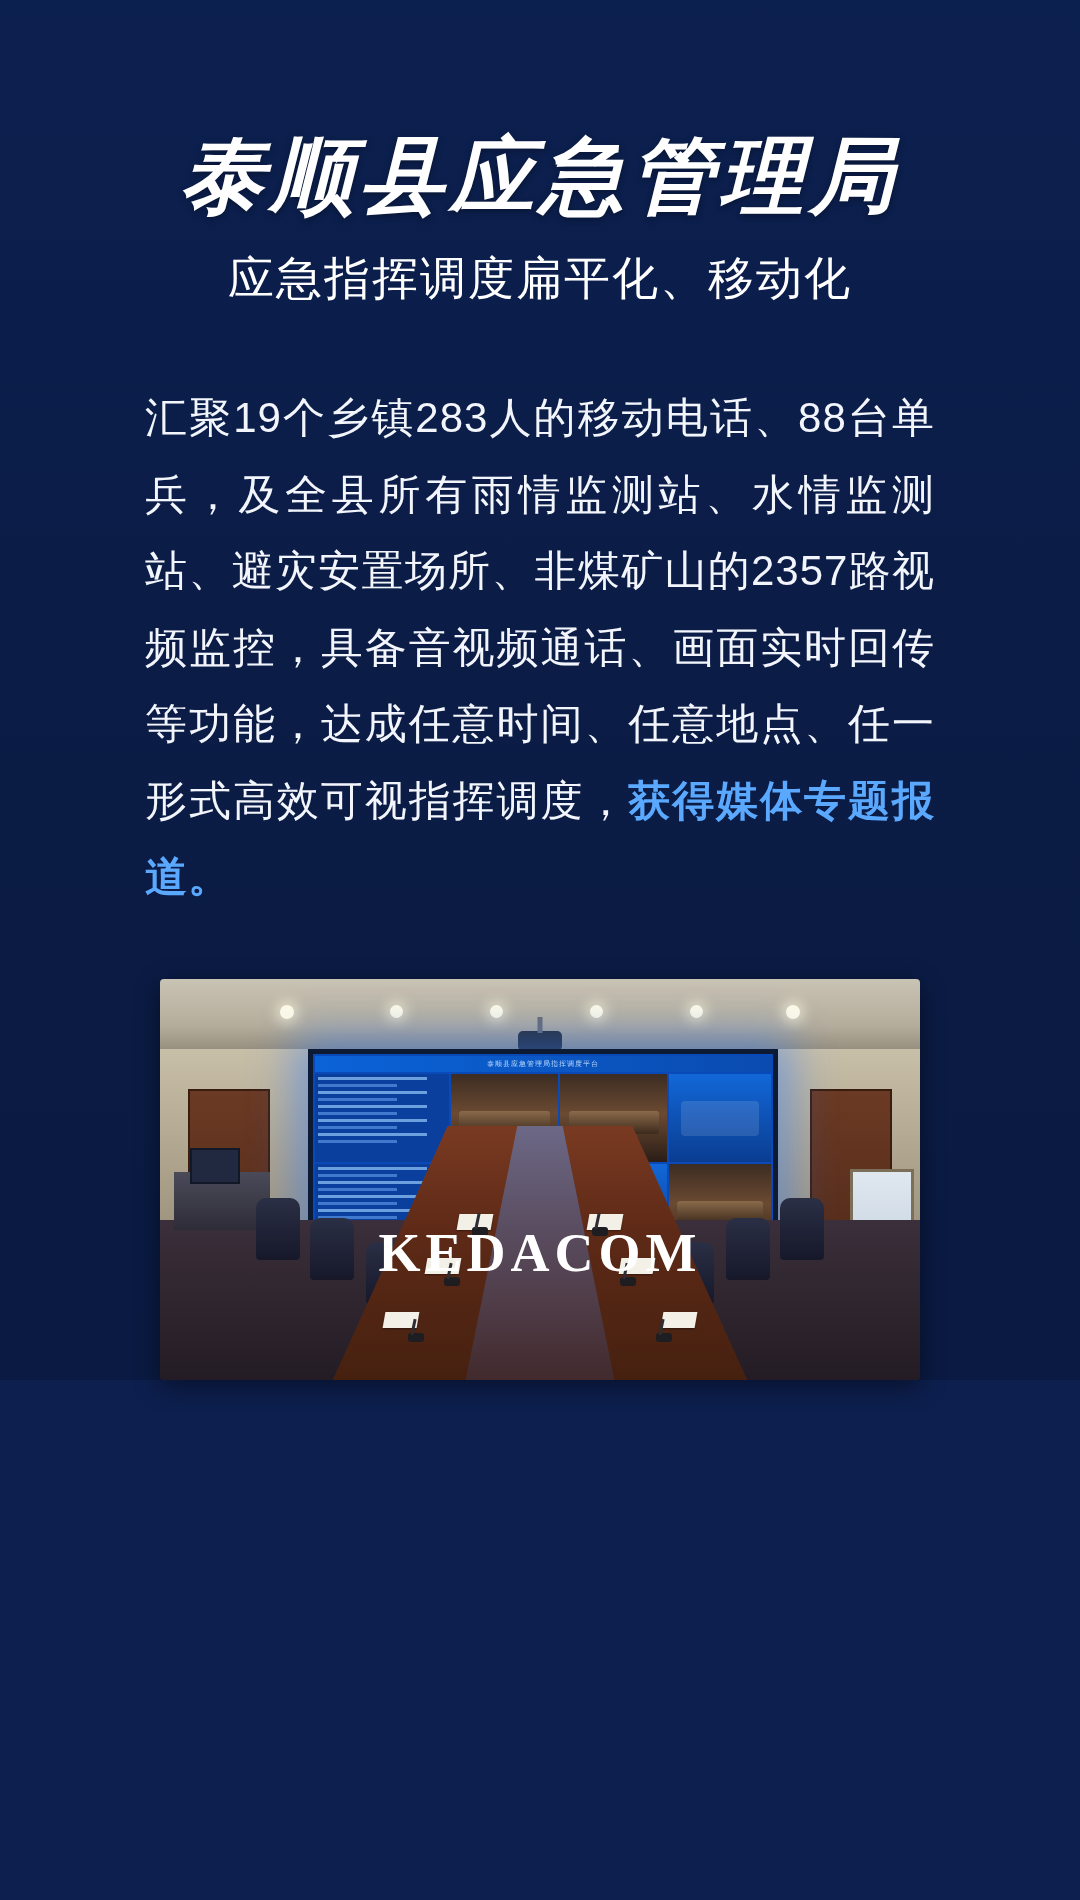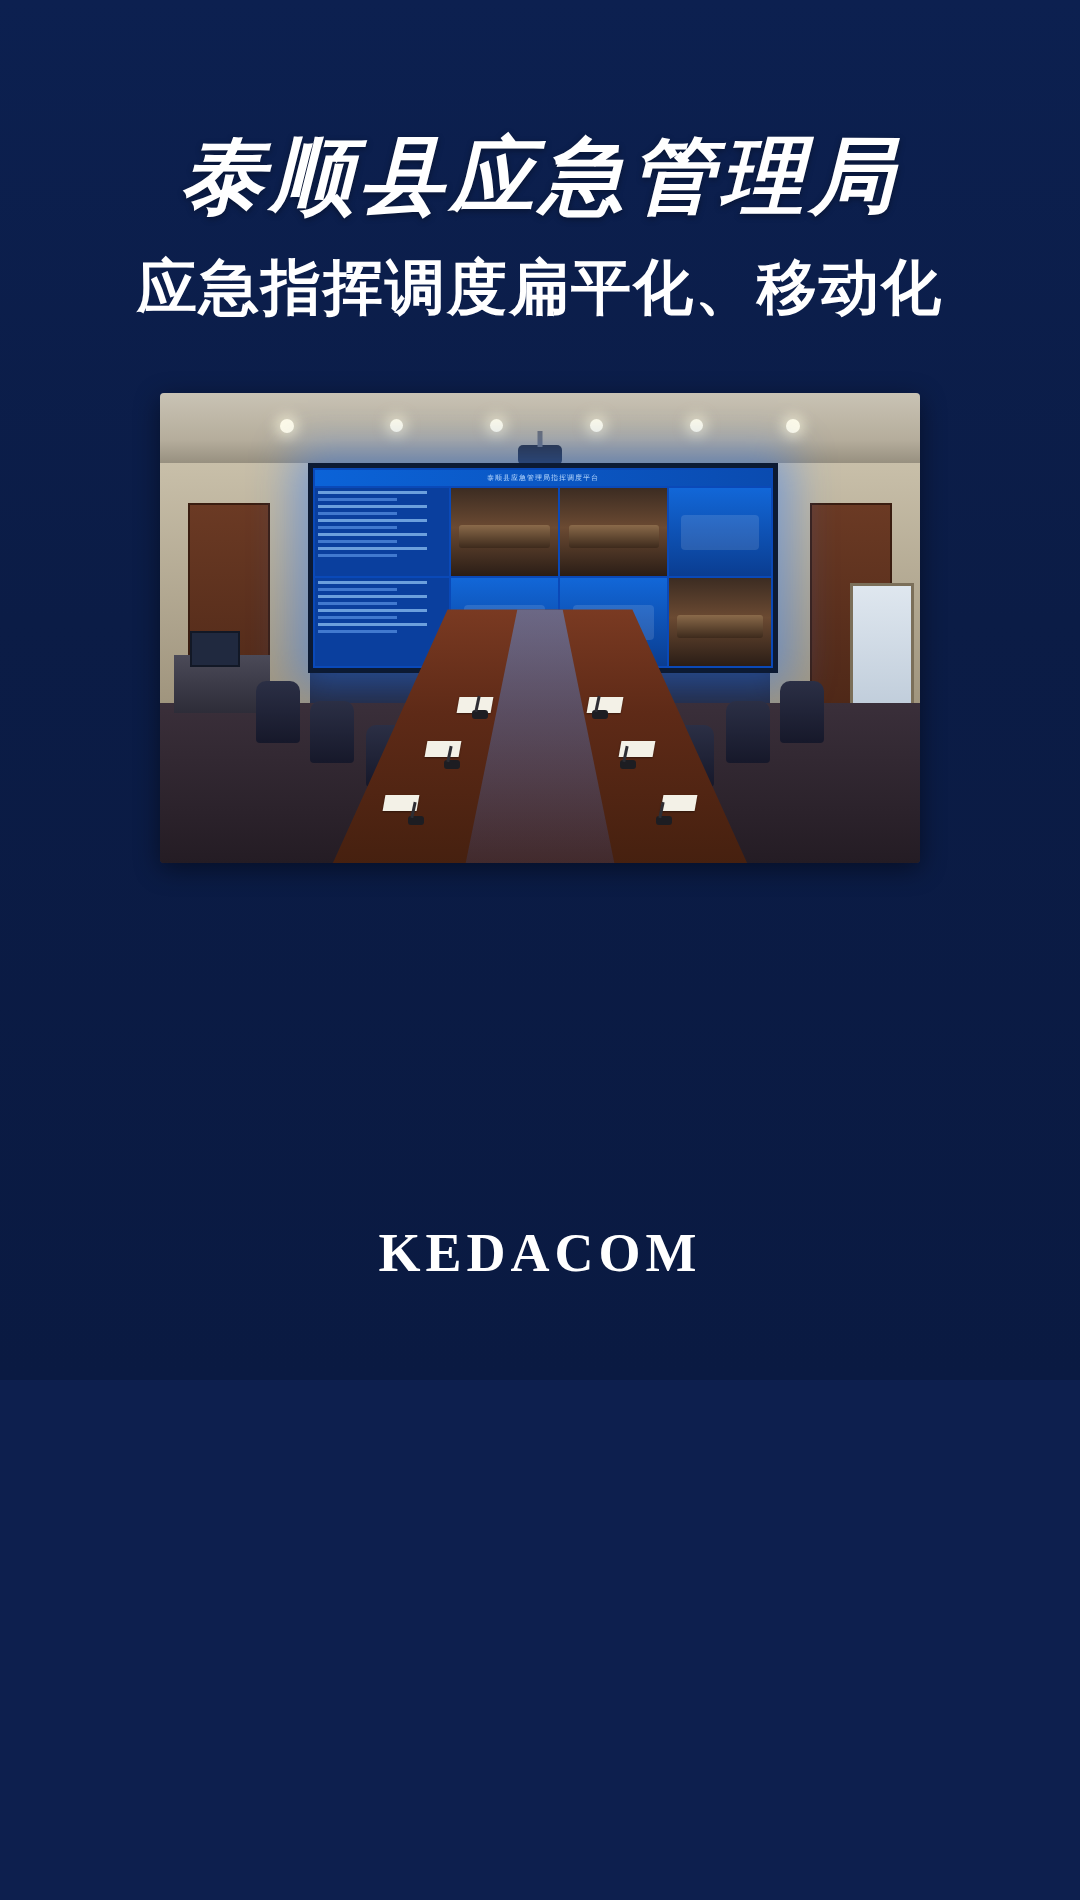--- a/index.html
+++ b/index.html
@@ -38,22 +38,22 @@
     font-size: 84px;
     letter-spacing: 6px;
     line-height: 1.1;
     color: #ffffff;
     text-shadow: 0 2px 6px rgba(0,0,0,0.35);
     margin: 0;
     padding: 0 60px;
   }
   .brand-subtitle {
     margin: 26px 0 0 0;
-    font-size: 60px;
-    font-weight: bold;
+    font-size: 46px;
+    font-weight: normal;
     letter-spacing: 2px;
     color: #ffffff;
   }
 
   
   .body-copy {
     margin-top: 70px;
     width: 790px;
     font-size: 42px;
     line-height: 1.82;
@@ -287,20 +287,23 @@
 </head>
 <body>
 
 <div class="poster">
 
   <div class="header">
     <h1 class="brand-title">泰顺县应急管理局</h1>
     <div class="brand-subtitle">应急指挥调度扁平化、移动化</div>
   </div>
 
+  <div class="body-copy">
+    <span>汇聚19个乡镇283人的移动电话、88台单兵，及全县所有雨情监测站、水情监测站、避灾安置场所、非煤矿山的2357路视频监控，具备音视频通话、画面实时回传等功能，达成任意时间、任意地点、任一形式高效可视指挥调度，</span><span class="highlight">获得媒体专题报道。</span>
+  </div>
 
   <div class="photo-wrap">
     <div class="photo">
 
       <div class="ceiling"></div>
       <div class="downlight" style="left:230px"></div>
       <div class="downlight" style="left:330px"></div>
       <div class="downlight" style="left:430px"></div>
       <div class="downlight" style="left:530px"></div>
       <div class="cam"></div>

